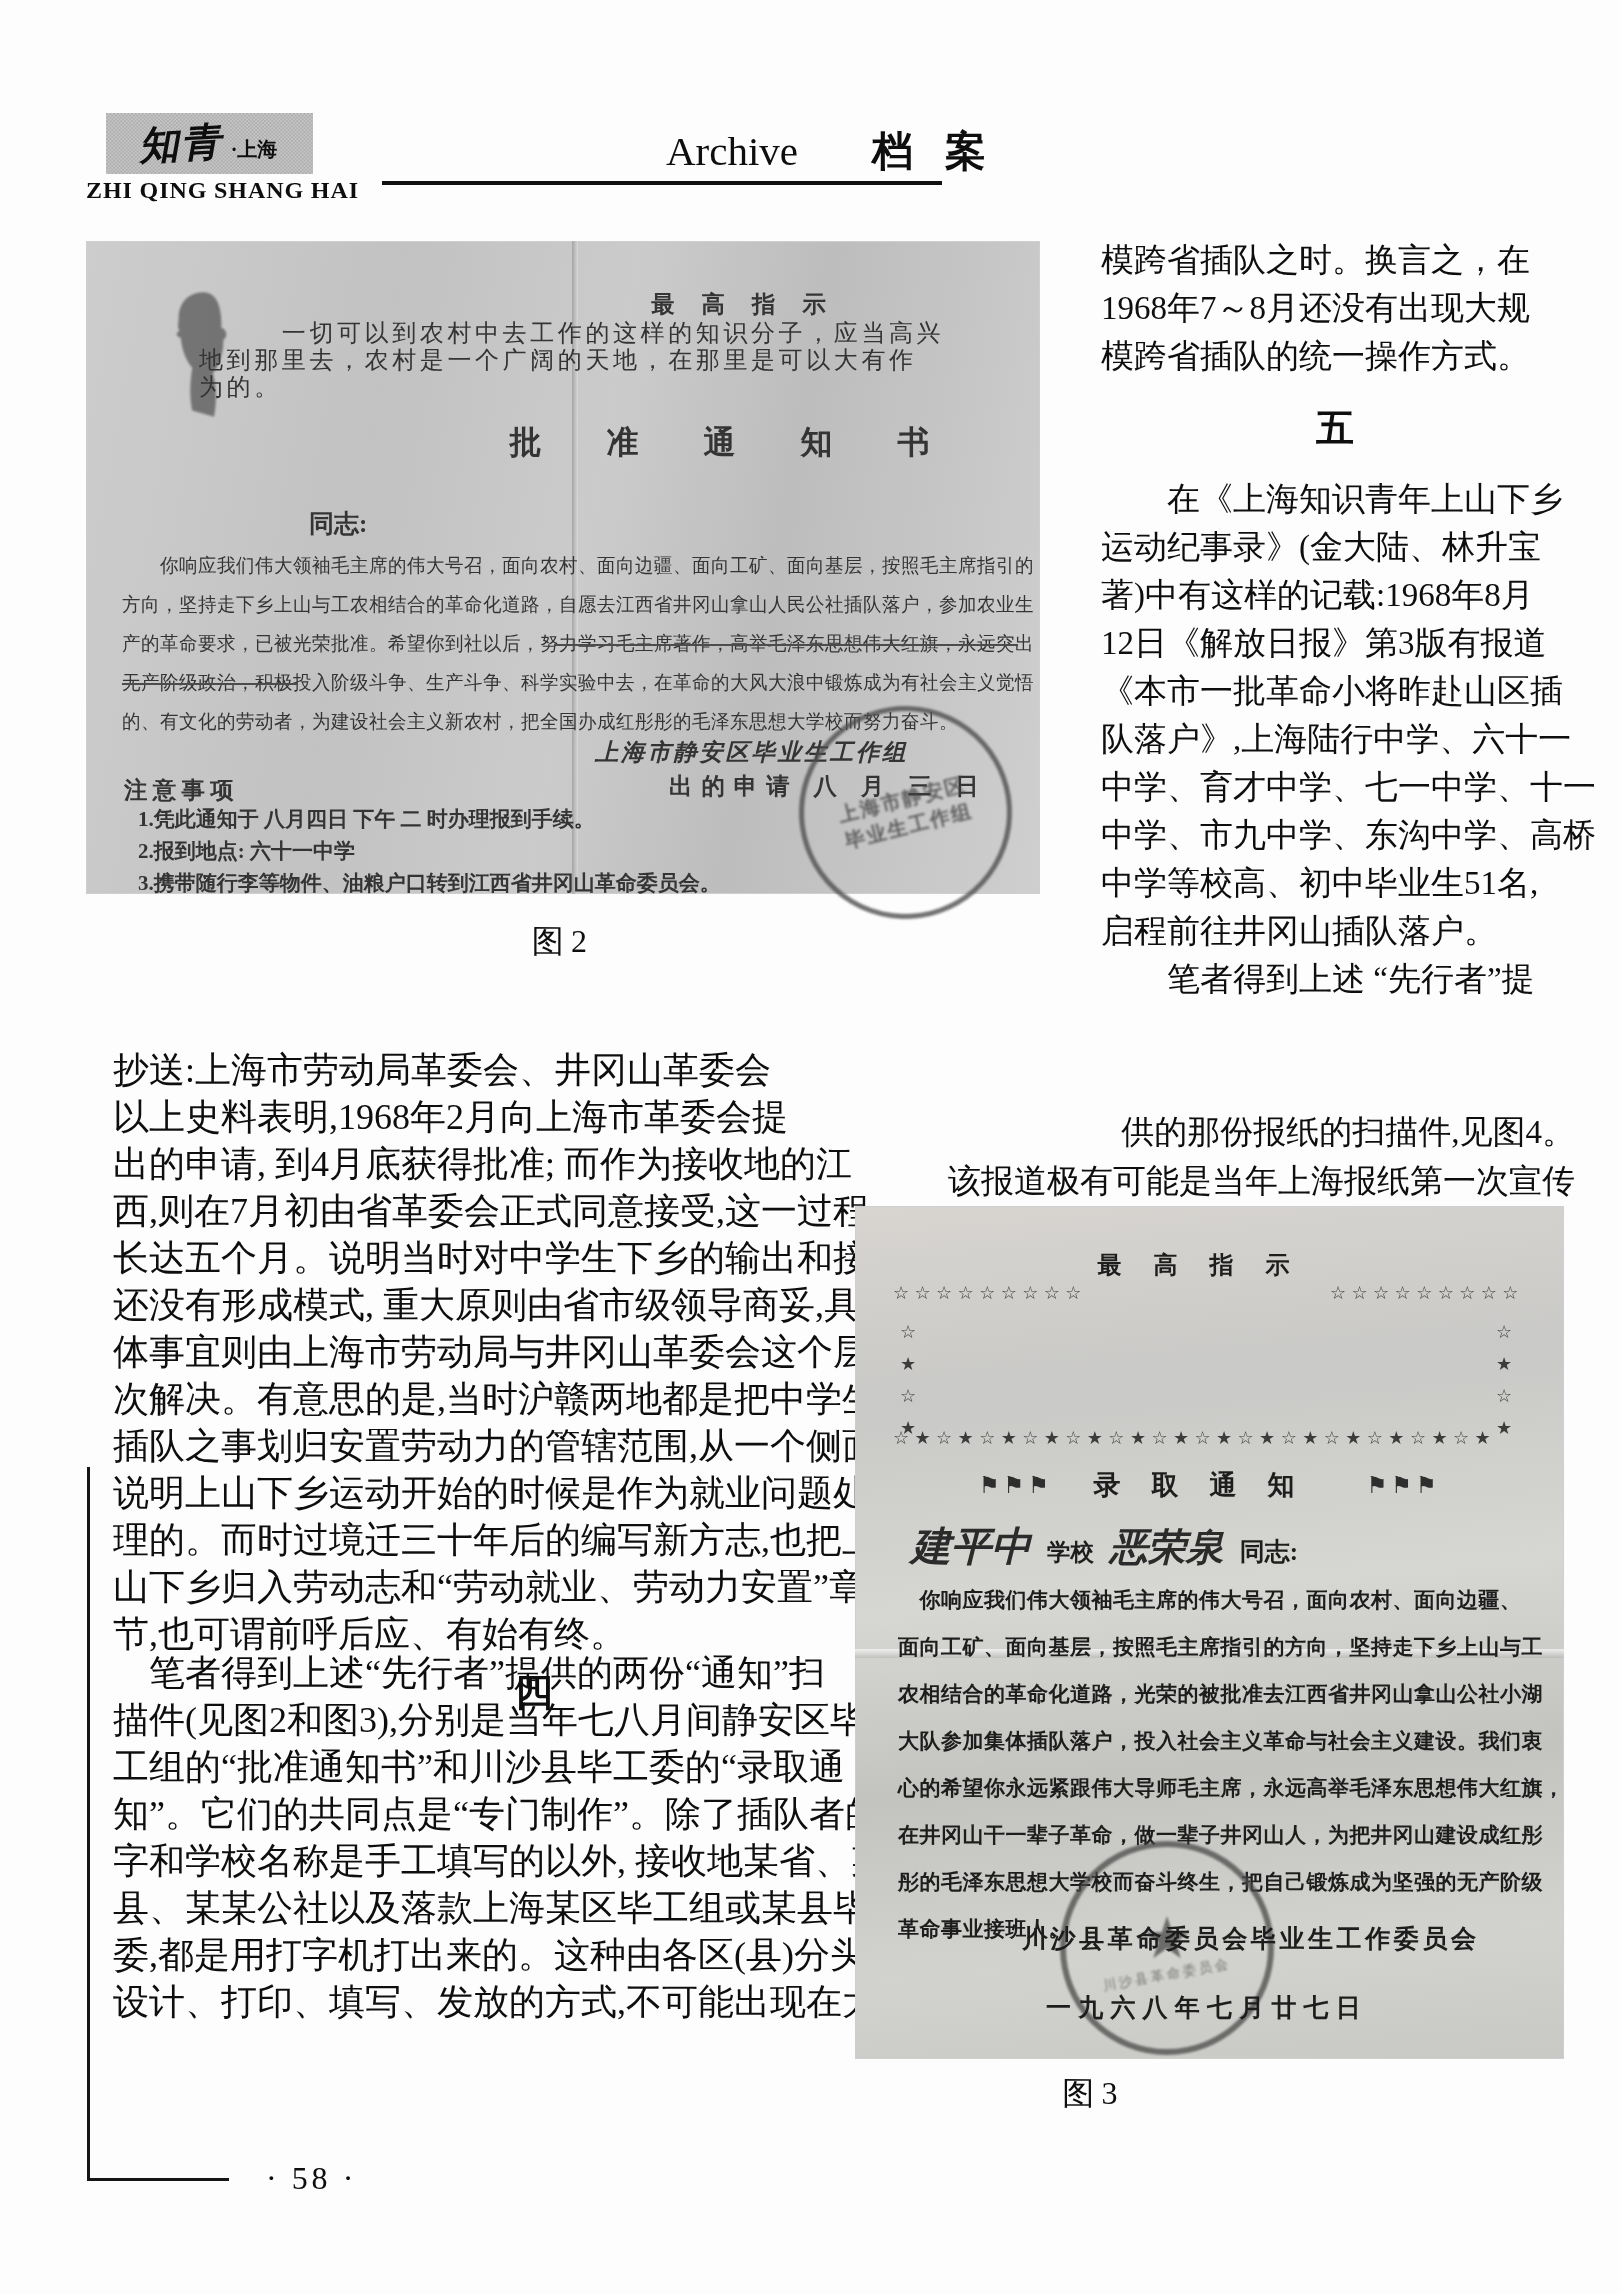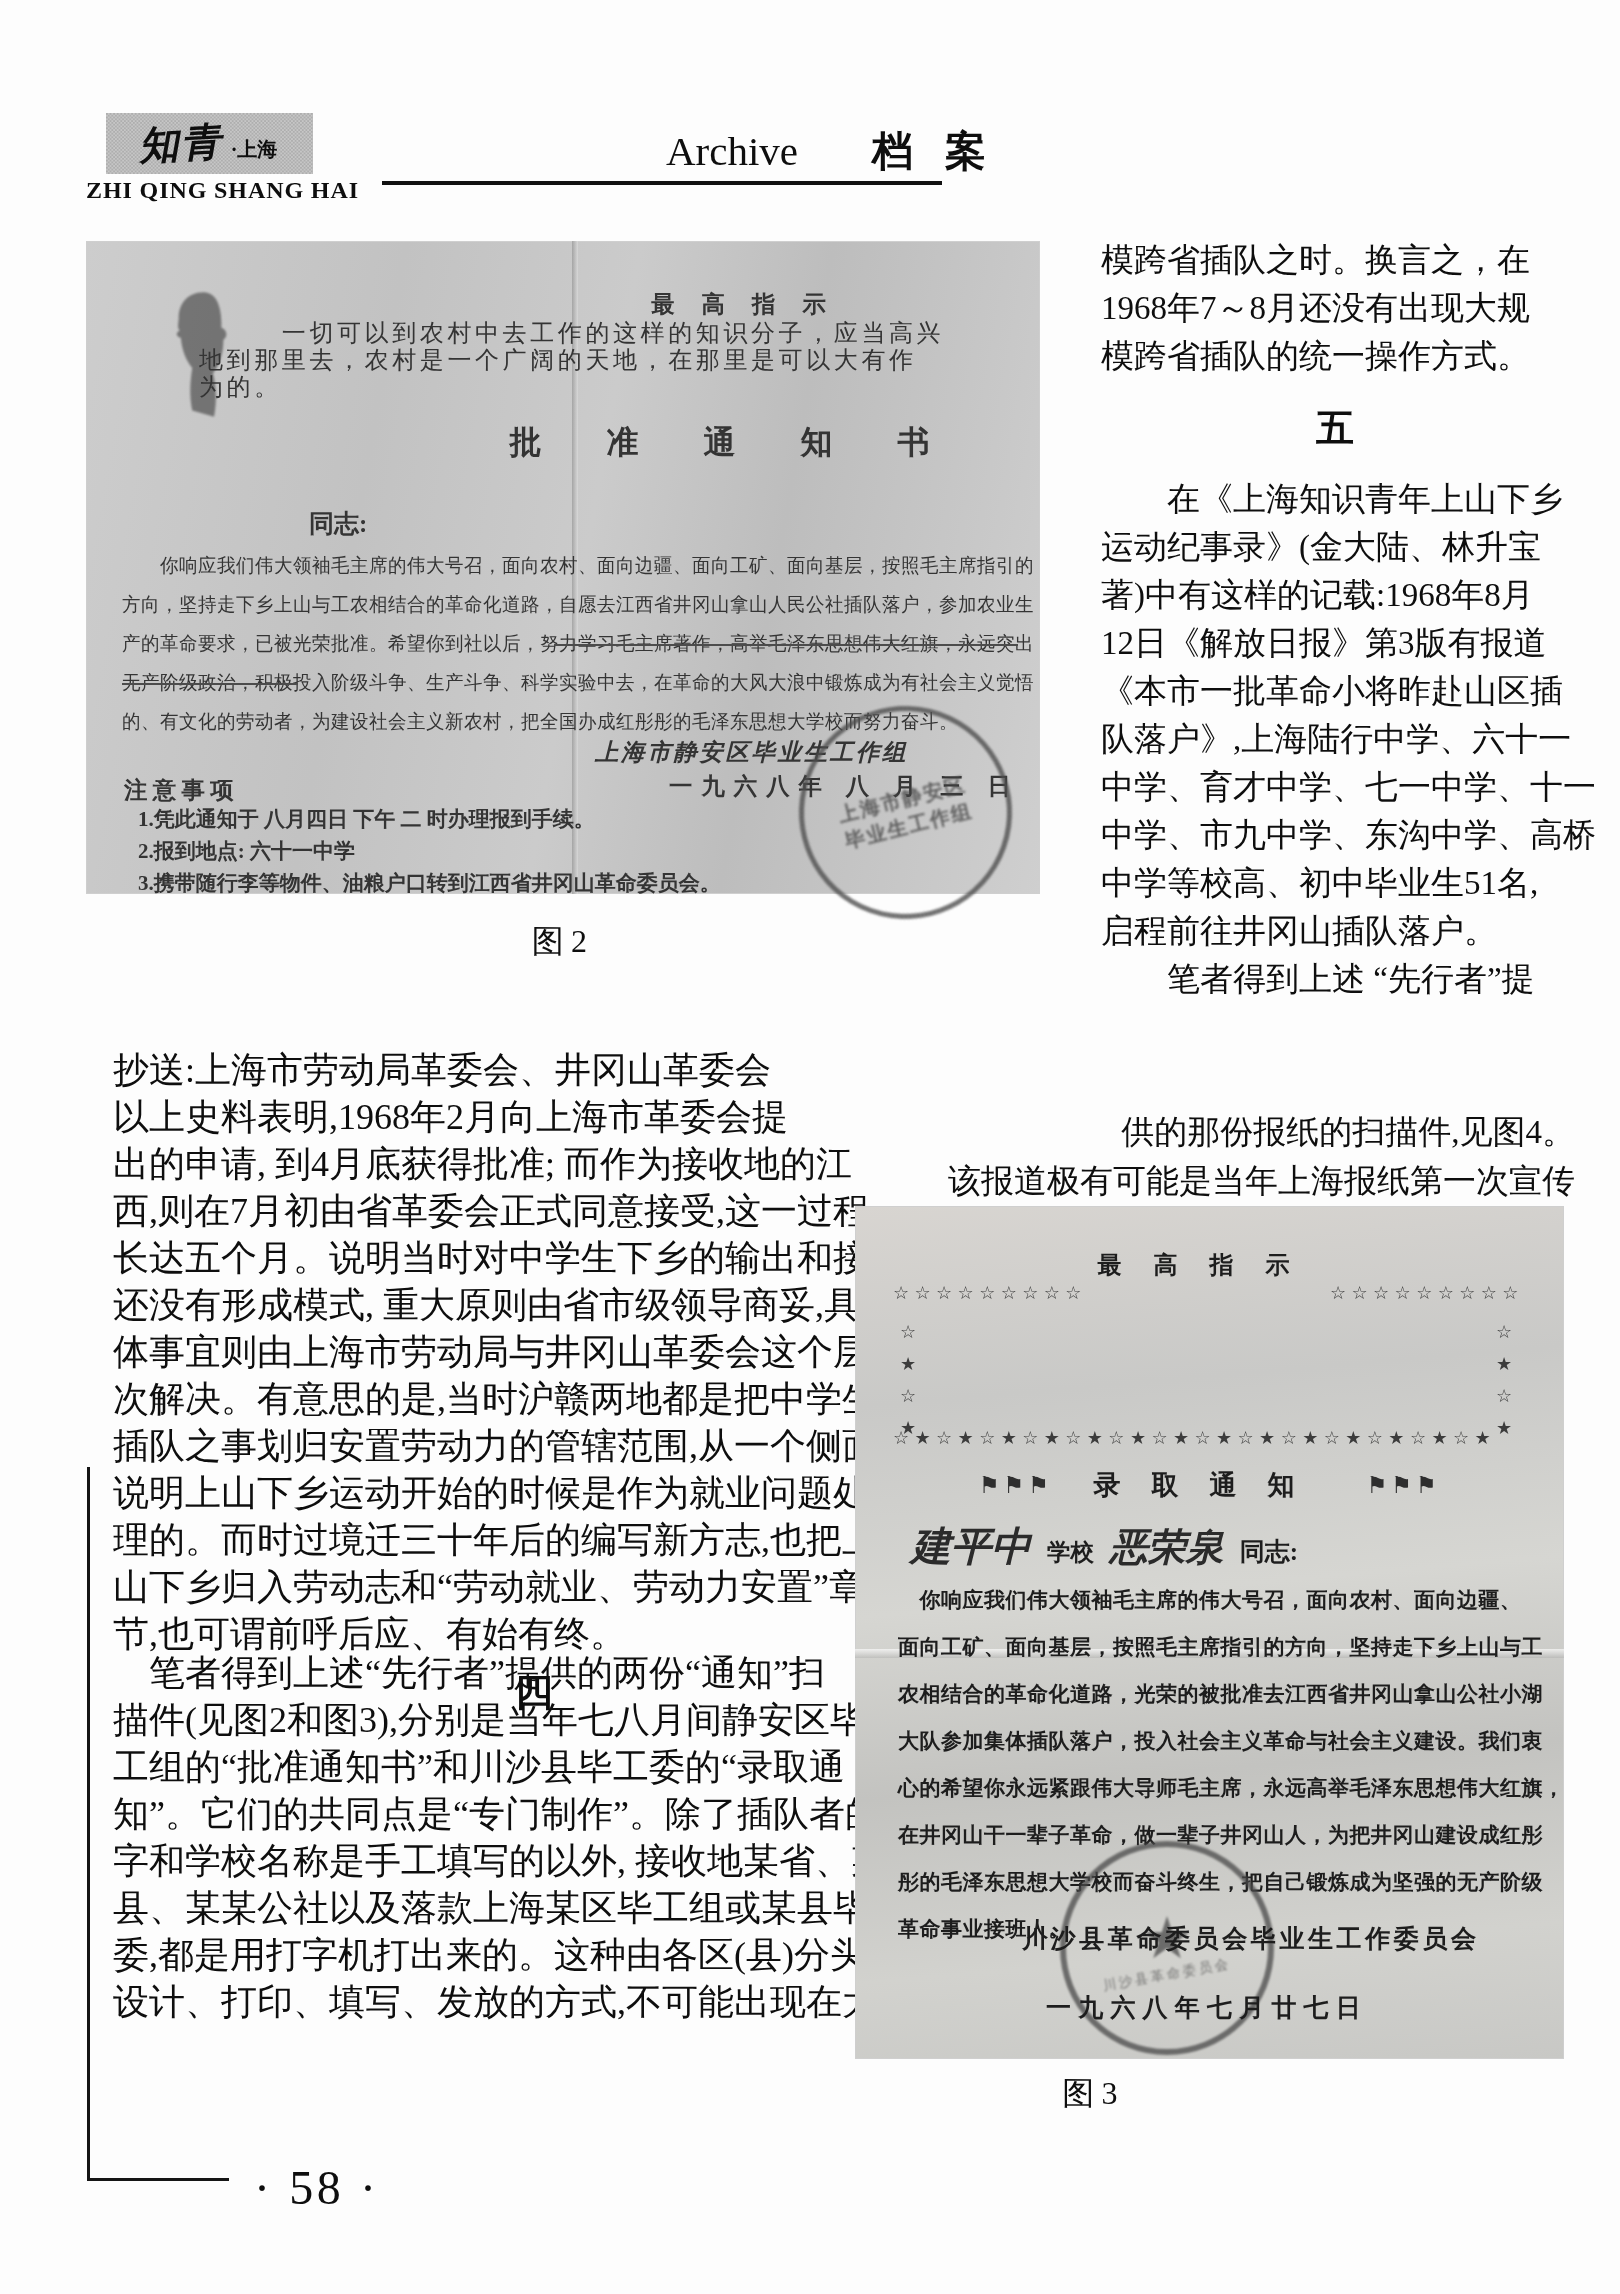--- a/index.html
+++ b/index.html
@@ -89,21 +89,21 @@
   #fig3-stamp .stamp-arc{font-size:13.5px;color:#555;letter-spacing:2.7px;transform:rotate(-10deg);}
   #fig3-signer{left:167px;top:716px;font-size:25px;letter-spacing:3.6px;}
   #fig3-date{left:191px;top:785px;font-size:25px;letter-spacing:7.2px;}
 
   
   .fig-caption{font-size:32px;text-align:center;letter-spacing:7.2px;}
   #cap2{left:86px;top:920px;width:954px;}
   #cap3{left:855px;top:2072px;width:477px;}
   #bracket-v{left:87px;top:1467px;width:2.7px;height:714px;background:#151515;}
   #bracket-h{left:87px;top:2178px;width:142px;height:2.7px;background:#151515;}
-  #page-num{left:254px;top:2160px;font-size:48px;letter-spacing:3.6px;}
+  #page-num{left:266px;top:2160px;font-size:32px;letter-spacing:3.6px;}
 </style>
 </head>
 <body>
 
 <div id="page">
 
   <div class="abs" id="logo-box">
     <span id="logo-main">知青</span>
     <span id="logo-sub">·上海</span>
   </div>
@@ -132,21 +132,21 @@
 
     <div class="ln">　　你响应我们伟大领袖毛主席的伟大号召，面向农村、面向边疆、面向工矿、面向基层，按照毛主席指引的</div>
         <div class="ln">方向，坚持走下乡上山与工农相结合的革命化道路，自愿去江西省井冈山拿山人民公社插队落户，参加农业生</div>
         <div class="ln">产的革命要求，已被光荣批准。希望你到社以后，努力学习毛主席著作，高举毛泽东思想伟大红旗，永远突出</div>
         <div class="ln">无产阶级政治，积极投入阶级斗争、生产斗争、科学实验中去，在革命的大风大浪中锻炼成为有社会主义觉悟</div>
         <div class="ln">的、有文化的劳动者，为建设社会主义新农村，把全国办成红彤彤的毛泽东思想大学校而努力奋斗。</div>
       </div>
     <div class="abs u-line" style="left:468px;top:403px;width:464px;"></div>
     <div class="abs u-line" style="left:36px;top:442px;width:176px;"></div>
     <div class="abs scan-text nowrap" id="fig2-signer">上海市静安区毕业生工作组</div>
-    <div class="abs scan-text nowrap" id="fig2-date">一九六八年 八 月 三 日</div>
+    <div class="abs scan-text nowrap" id="fig2-date">出的申请 八 月 三 日</div>
     <div class="abs scan-text" id="fig2-notes-title">注意事项</div>
     <div class="abs scan-text lines" id="fig2-notes">
 
     <div class="ln">1.凭此通知于 八月四日 下午 二 时办理报到手续。</div>
         <div class="ln">2.报到地点:  六十一中学</div>
         <div class="ln">3.携带随行李等物件、油粮户口转到江西省井冈山革命委员会。</div>
       </div>
     <div class="abs" id="fig2-stamp">
       <div>上海市静安区</div>
       <div>毕业生工作组</div>

